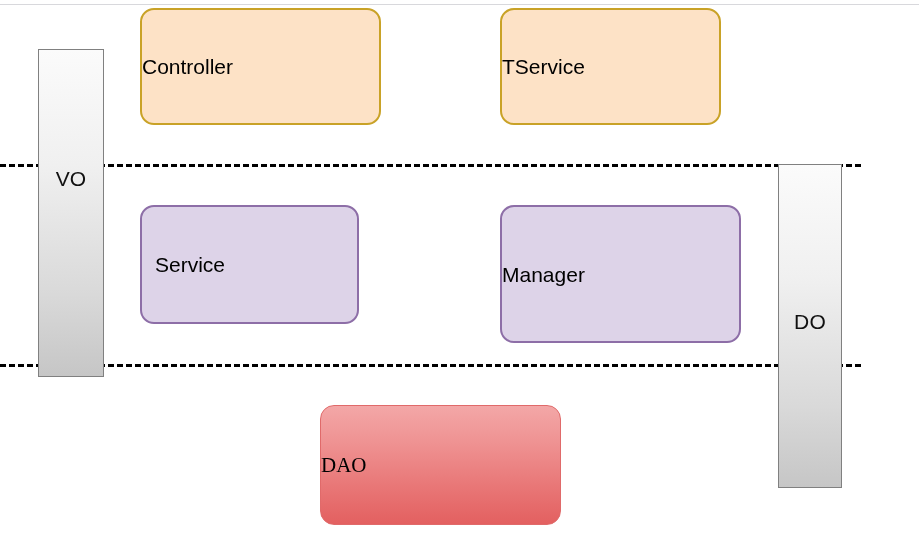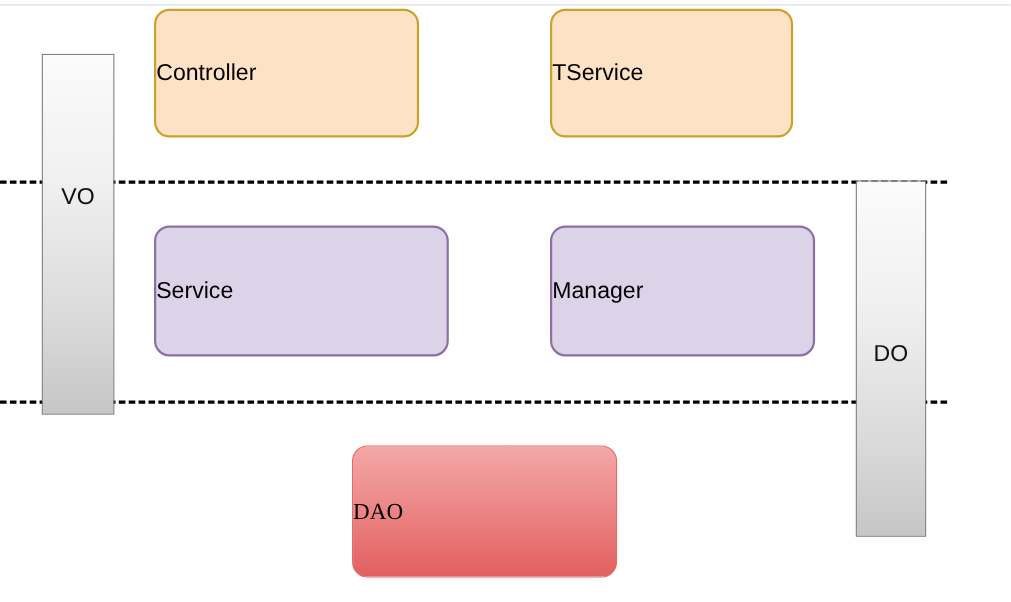--- a/index.html
+++ b/index.html
@@ -97,22 +97,22 @@
     border: 2px solid #8d6ea7;
   }
   .box-dao {
     background: linear-gradient(to bottom, #f3a7a7 0%, #ef9393 30%, #e97979 65%, #e36060 100%);
     border: 1.5px solid #e06a6a;
     font-family: Liberation Serif, serif;
   }
 
   #box-controller { left: 140px; top: 8px;   width: 241px; height: 117px; }
   #box-tservice   { left: 500px; top: 8px;   width: 221px; height: 117px; }
-  #box-service    { left: 140px; top: 205px; width: 268px; height: 119px; }
-  #box-manager    { left: 500px; top: 205px; width: 241px; height: 119px; }
+  #box-service    { left: 140px; top: 205px; width: 219px; height: 119px; padding-left: 13px; }
+  #box-manager    { left: 500px; top: 205px; width: 241px; height: 138px; }
   #box-dao        { left: 320px; top: 405px; width: 241px; height: 120px; }
 </style>
 </head>
 <body>
 
 <div id="canvas">
 
   <div class="top-rule"></div>
 
   <div class="layer-divider upper"></div>

